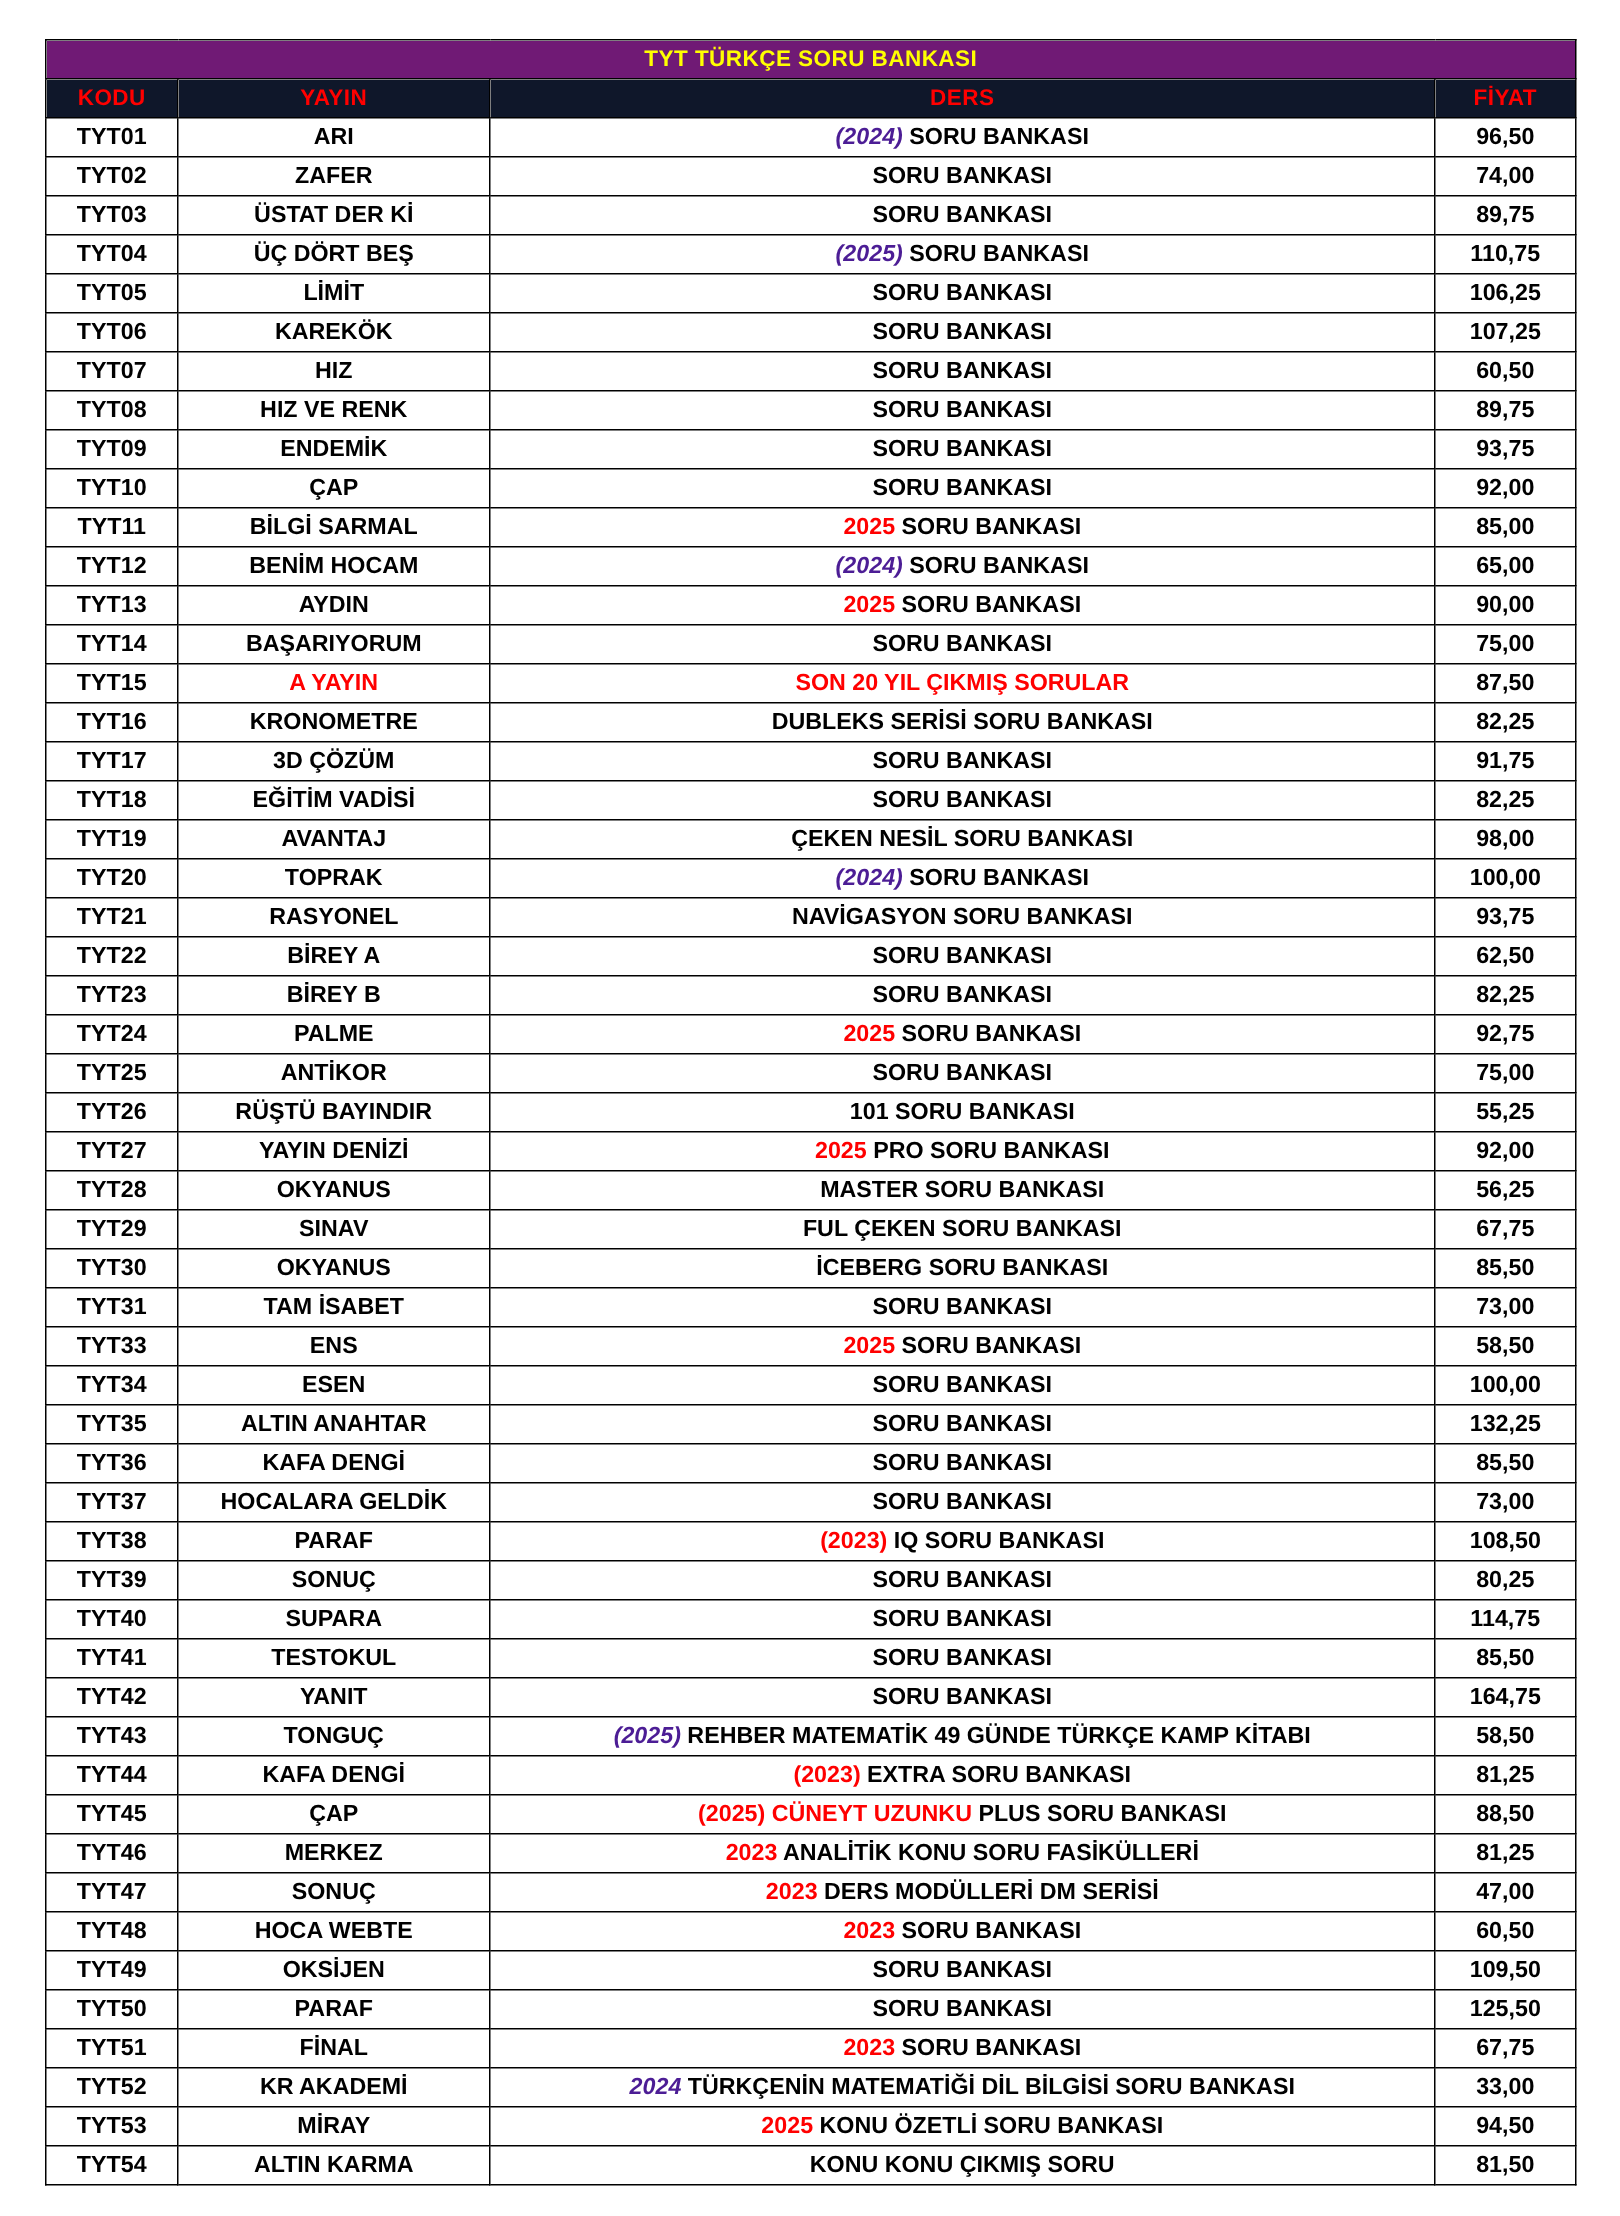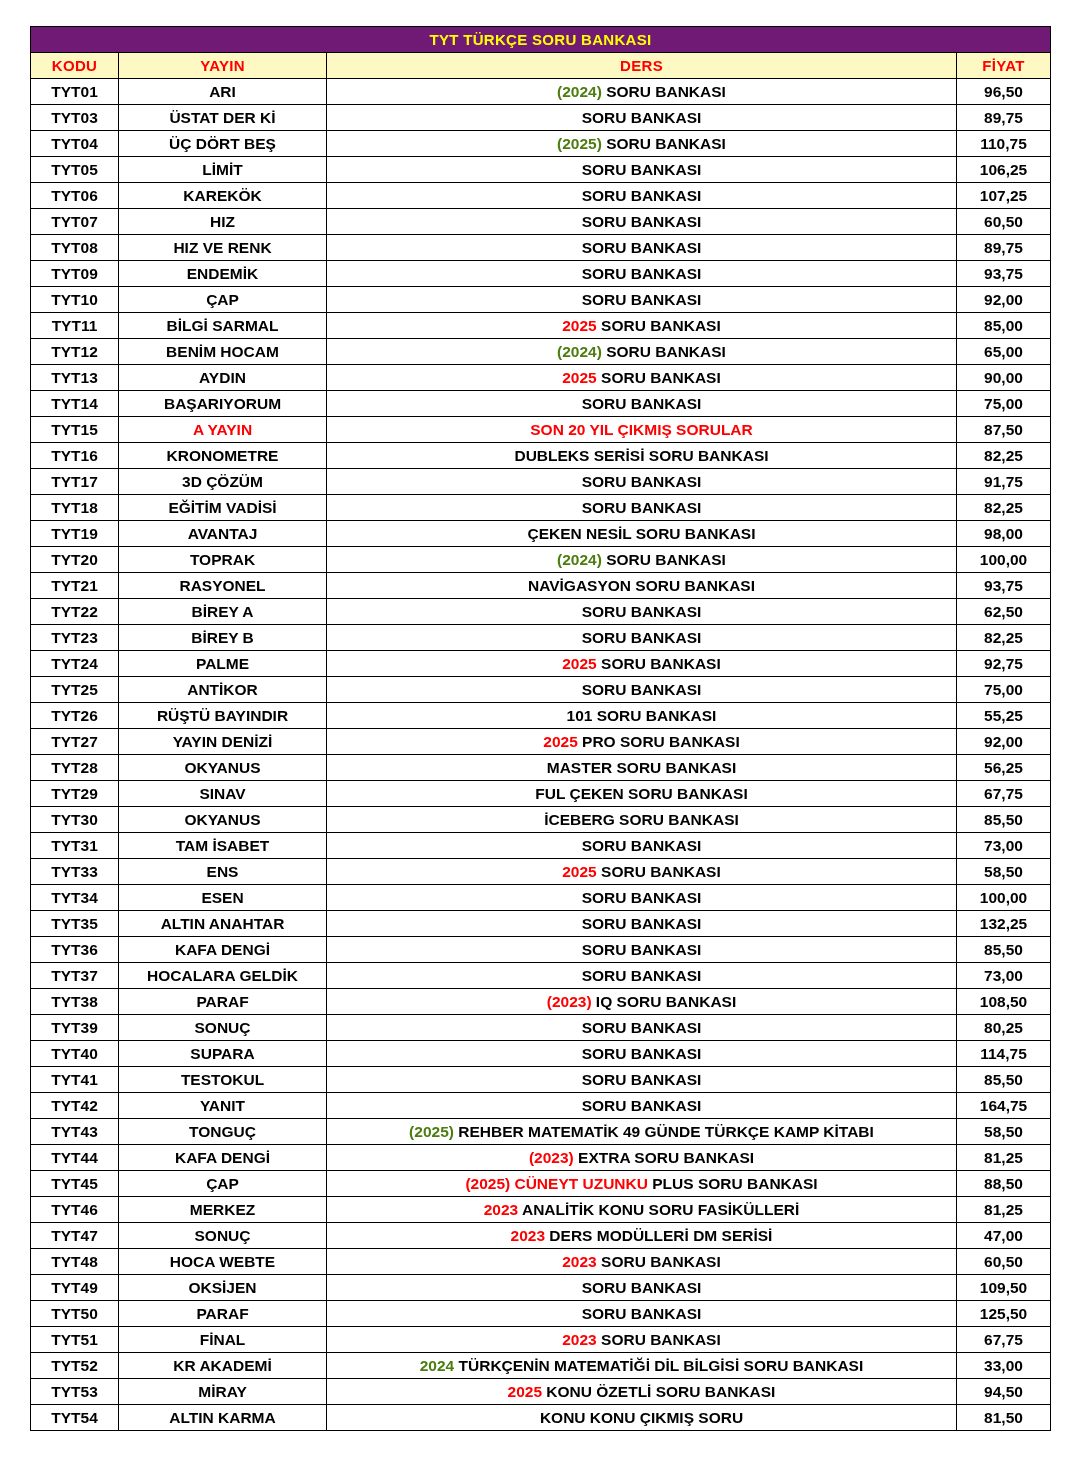--- a/index.html
+++ b/index.html
@@ -34,38 +34,38 @@
     white-space: nowrap;
   }
   .title-row td {
     background: #701a75;
     color: #ffff00;
     font-size: 15px;
     letter-spacing: 0.3px;
     height: 24px;
   }
   .header-row td {
-    background: #fef9c3;
+    background: #0f172a;
     color: #ff0000;
     font-size: 15px;
     letter-spacing: 0.3px;
     height: 24px;
   }
   col.c-kodu   { width: 88px; }
   col.c-yayin  { width: 208px; }
   col.c-ders   { width: 630px; }
   col.c-fiyat  { width: 94px; }
 
   .cell-kodu  { font-size: 15.5px; }
   .cell-yayin { font-size: 15.5px; }
   .cell-ders  { font-size: 15.5px; }
   .cell-fiyat { font-size: 15.5px; margin-left: 28px; }
 
   .red   { color: #ff0000; text-align: right; }
-  .green { color: #4d7c0f; }
+  .green { color: #4c1d95; font-style: italic; }
   .black { color: #000000; }
 
   .ders-inner { display: inline; }
 </style>
 </head>
 <body>
 
 <div class="page">
   <table class="price-table">
     <colgroup>
@@ -85,20 +85,26 @@
         <td>FİYAT</td>
       </tr>
 
     <tr>
           <td class="cell-kodu">TYT01</td>
           <td class="cell-yayin black">ARI</td>
           <td class="cell-ders"><span class="ders-inner green">(2024)</span><span class="ders-inner black"> SORU BANKASI</span></td>
           <td class="cell-fiyat">96,50</td>
         </tr>
         <tr>
+          <td class="cell-kodu">TYT02</td>
+          <td class="cell-yayin black">ZAFER</td>
+          <td class="cell-ders"><span class="ders-inner black">SORU BANKASI</span></td>
+          <td class="cell-fiyat">74,00</td>
+        </tr>
+        <tr>
           <td class="cell-kodu">TYT03</td>
           <td class="cell-yayin black">ÜSTAT DER Kİ</td>
           <td class="cell-ders"><span class="ders-inner black">SORU BANKASI</span></td>
           <td class="cell-fiyat">89,75</td>
         </tr>
         <tr>
           <td class="cell-kodu">TYT04</td>
           <td class="cell-yayin black">ÜÇ DÖRT BEŞ</td>
           <td class="cell-ders"><span class="ders-inner green">(2025)</span><span class="ders-inner black"> SORU BANKASI</span></td>
           <td class="cell-fiyat">110,75</td>

